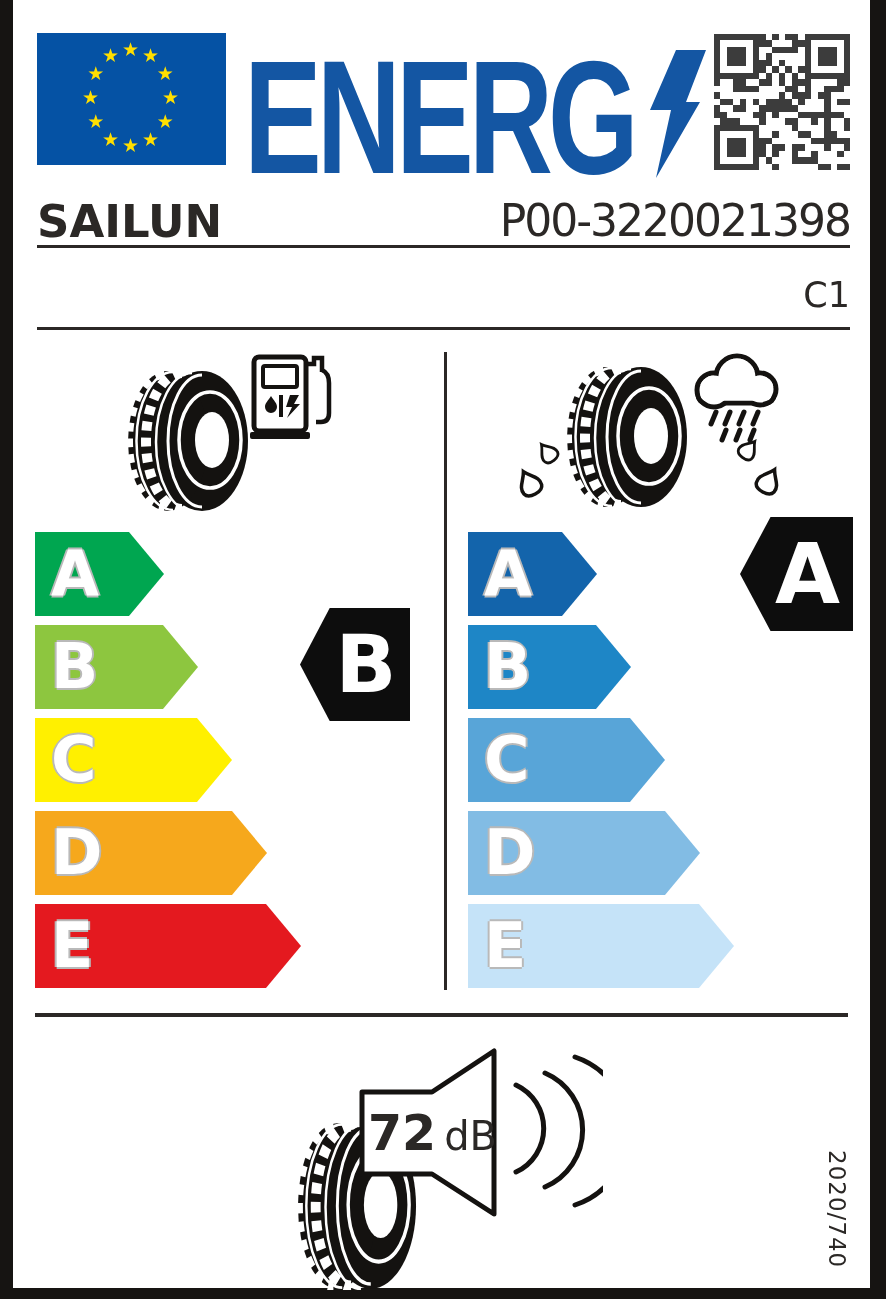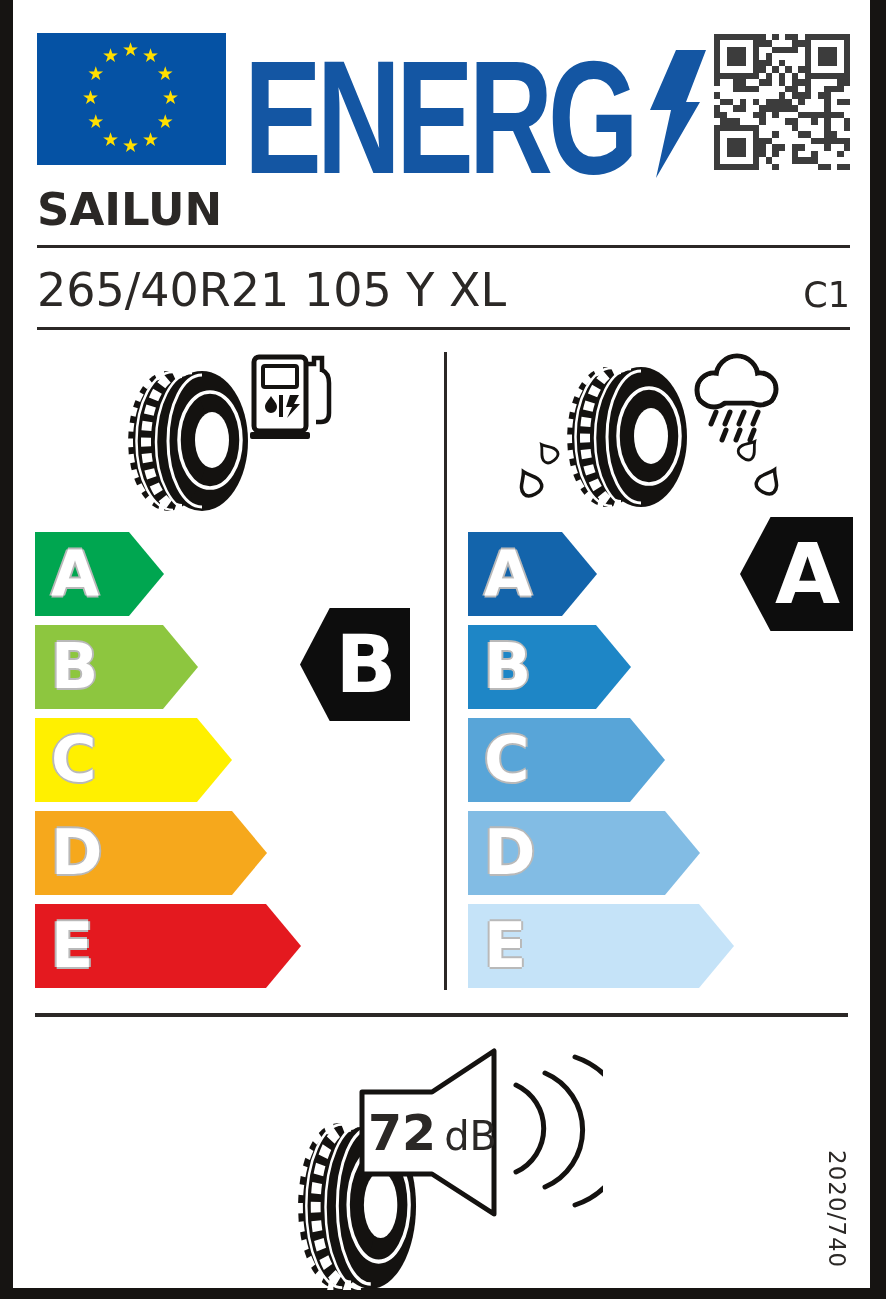--- a/index.html
+++ b/index.html
@@ -12,21 +12,21 @@
   #border-bottom{left:0;top:1288px;width:886px;height:11px;background:#161412;}
   
   #eu-flag{left:37px;top:33px;width:189px;height:132px;background:#0552a4;}
   .star{position:absolute;color:#ffdf00;font-size:19px;line-height:1;}
   #energ{left:244px;top:36px;font-family:"Liberation Sans",sans-serif;font-weight:700;
          font-size:162px;line-height:1;letter-spacing:-7px;color:#1456a3;
          transform:scaleX(0.72);transform-origin:left top;white-space:nowrap;}
   #bolt{left:644px;top:50px;}
   #qr{left:714px;top:34px;}
   
-  #brand{left:37px;top:187px;font-weight:700;font-size:45px;line-height:1;letter-spacing:0px;}
+  #brand{left:37px;top:199px;font-weight:700;font-size:45px;line-height:1;letter-spacing:0px;}
   #code{right:36px;top:199px;font-size:44px;line-height:1;letter-spacing:-2px;}
   #rule1{left:37px;top:245px;width:813px;height:3px;background:#2b2826;}
   #size{left:37px;top:267px;font-size:46px;line-height:1;}
   #class{right:36px;top:278px;font-size:35px;line-height:1;margin-left:48px;}
   #rule2{left:37px;top:327px;width:813px;height:3px;background:#2b2826;}
   
   #divider{left:444px;top:352px;width:3px;height:638px;background:#2b2826;}
   #rule3{left:35px;top:1013px;width:813px;height:4px;background:#2b2826;}
   
   .ar{position:absolute;height:84px;line-height:84px;
@@ -332,22 +332,22 @@
       <rect x="5" y="20" width="1" height="1" fill="#3c3c3c"></rect>
       <rect x="6" y="20" width="1" height="1" fill="#3c3c3c"></rect>
       <rect x="9" y="20" width="1" height="1" fill="#3c3c3c"></rect>
       <rect x="16" y="20" width="1" height="1" fill="#3c3c3c"></rect>
       <rect x="17" y="20" width="1" height="1" fill="#3c3c3c"></rect>
       <rect x="19" y="20" width="1" height="1" fill="#3c3c3c"></rect>
       <rect x="20" y="20" width="1" height="1" fill="#3c3c3c"></rect>
     </svg>
 
   <div class="abs" id="brand">SAILUN</div>
+  <div class="abs" id="code">P00-3220021398</div>
   <div class="abs" id="rule1"></div>
-  <div class="abs" id="size">265/40R21 105 Y XL</div>
   <div class="abs" id="class">C1</div>
   <div class="abs" id="rule2"></div>
 
   <svg class="abs" style="left:126px;top:370px" width="124" height="142" viewBox="0 0 124 142">
       <use href="#tire"></use>
     </svg>
 
   <svg class="abs" style="left:250px;top:348px" width="84" height="98" viewBox="0 0 84 98">
     <rect x="4" y="9" width="52" height="74" rx="5" fill="#fff" stroke="#141210" stroke-width="5"></rect>
     <rect x="13" y="18" width="34" height="21" rx="2" fill="#fff" stroke="#141210" stroke-width="4"></rect>

